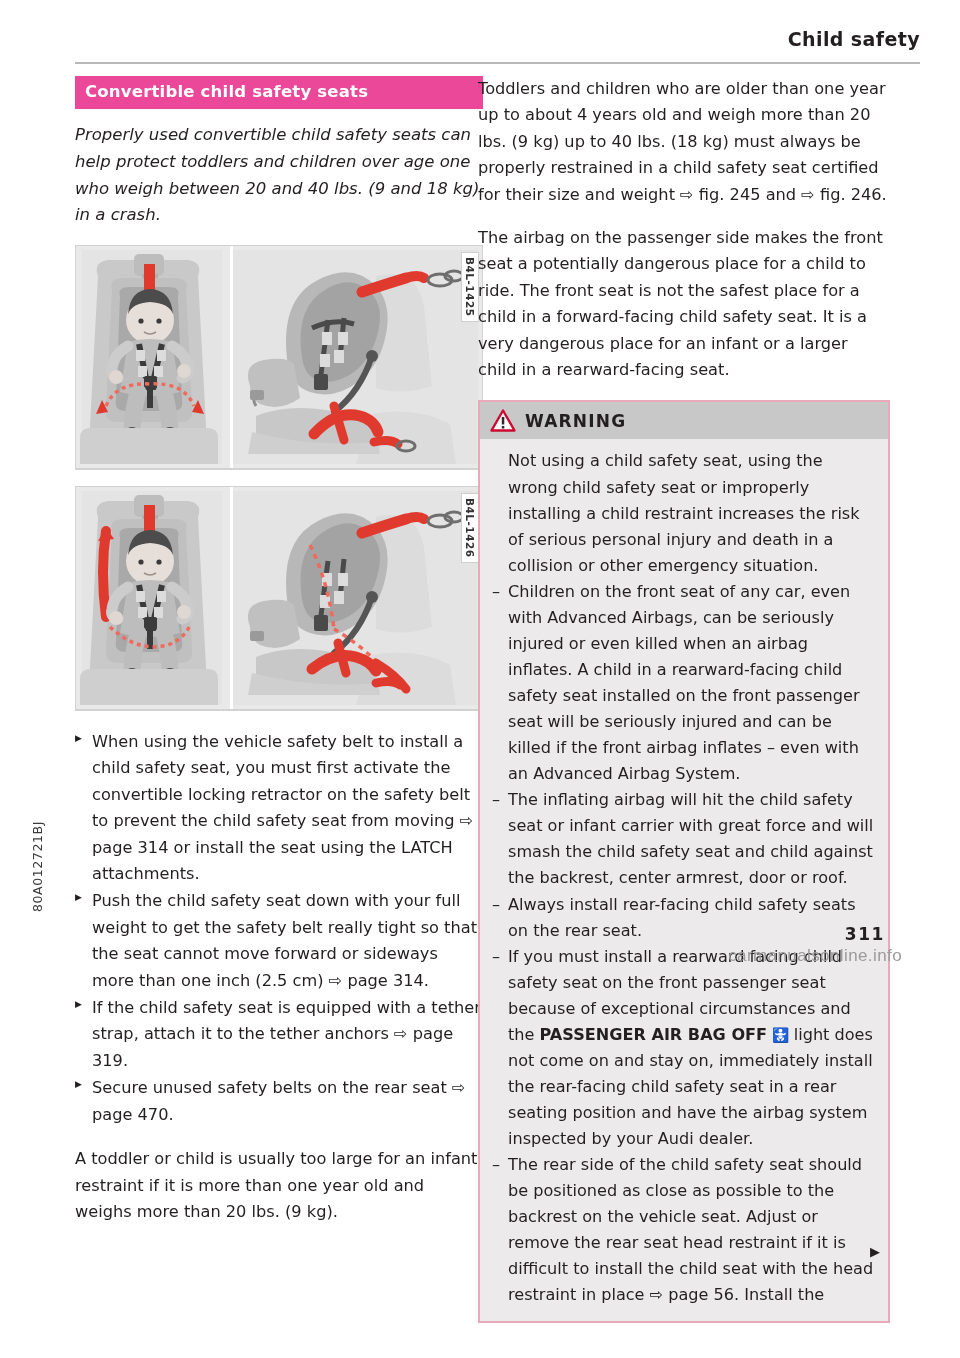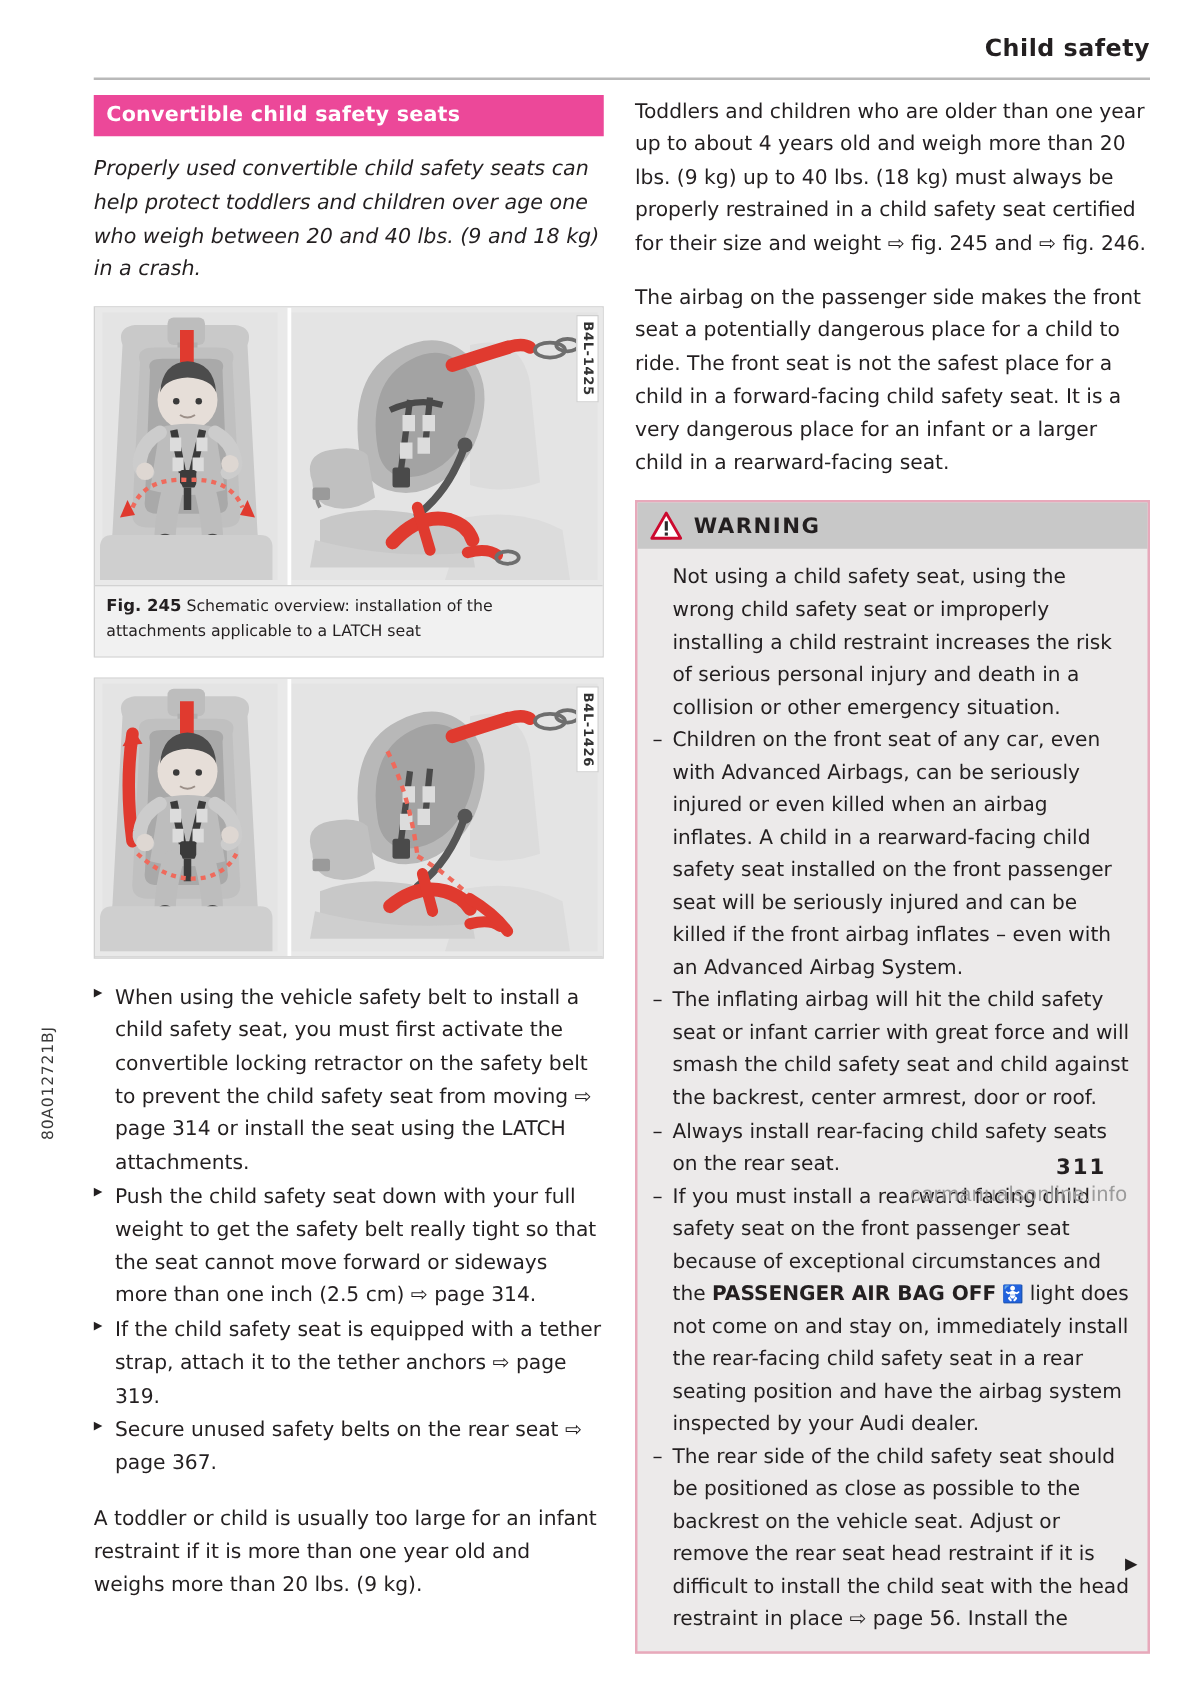--- a/index.html
+++ b/index.html
@@ -48,21 +48,21 @@
 
   
   .col-left {
     position: absolute;
     left: 75px;
     top: 76px;
     width: 408px;
   }
   .col-right {
     position: absolute;
-    left: 508px;
+    left: 478px;
     top: 76px;
     width: 412px;
   }
 
   
   .section-bar {
     background: #ec4899;
     color: #ffffff;
     font-size: 16.5px;
     font-weight: bold;
@@ -330,24 +330,20 @@
             <path d="M258 160 l10 34" stroke="#e03a2f" stroke-width="9" stroke-linecap="round"></path>
             <path d="M298 196 q16 -4 24 2" stroke="#e03a2f" stroke-width="9" fill="none" stroke-linecap="round"></path>
             <ellipse cx="330" cy="200" rx="9" ry="5" fill="none" stroke="#6e6e6e" stroke-width="3"></ellipse>
 
             <path d="M180 160 q-6 -10 4 -14" stroke="#8e8e8e" stroke-width="3" fill="none"></path>
             <rect x="174" y="144" width="14" height="10" rx="2" fill="#9a9a9a"></rect>
           </g>
           <rect x="154" y="0" width="3" height="222" fill="#ffffff"></rect>
         </svg>
         <div class="fig-code">B4L-1425</div>
-      </div>
-      <div class="figure-cap">
-        <b>Fig. 245</b>
-        <span>Schematic overview: installation of the attachments applicable to a LATCH seat</span>
       </div>
     </div>
 
     <div class="figure">
       <div class="figure-img second">
         <svg width="406" height="222" viewBox="0 0 406 222">
           <rect x="0" y="0" width="406" height="222" fill="#e9e9e9"></rect>
 
           <g>
             <rect x="6" y="4" width="140" height="214" fill="#e4e4e4"></rect>
@@ -433,21 +429,21 @@
       <li>
         <span class="bullet-mark"></span>
         <span>Push the child safety seat down with your full weight to get the safety belt really tight so that the seat cannot move forward or sideways more than one inch (2.5 cm) ⇨ page 314.</span>
       </li>
       <li>
         <span class="bullet-mark"></span>
         <span>If the child safety seat is equipped with a tether strap, attach it to the tether anchors ⇨ page 319.</span>
       </li>
       <li>
         <span class="bullet-mark"></span>
-        <span>Secure unused safety belts on the rear seat ⇨ page 367.</span>
+        <span>Secure unused safety belts on the rear seat ⇨ page 470.</span>
       </li>
     </ul>
 
     <p class="para" style="margin-top:18px">A toddler or child is usually too large for an infant restraint if it is more than one year old and weighs more than 20 lbs. (9 kg).</p>
   </div>
 
   <div class="col-right">
 
     <p class="para">Toddlers and children who are older than one year up to about 4 years old and weigh more than 20 lbs. (9 kg) up to 40 lbs. (18 kg) must always be properly restrained in a child safety seat certified for their size and weight ⇨ fig. 245 and ⇨ fig. 246.</p>
     <p class="para">The airbag on the passenger side makes the front seat a potentially dangerous place for a child to ride. The front seat is not the safest place for a child in a forward-facing child safety seat. It is a very dangerous place for an infant or a larger child in a rearward-facing seat.</p>

